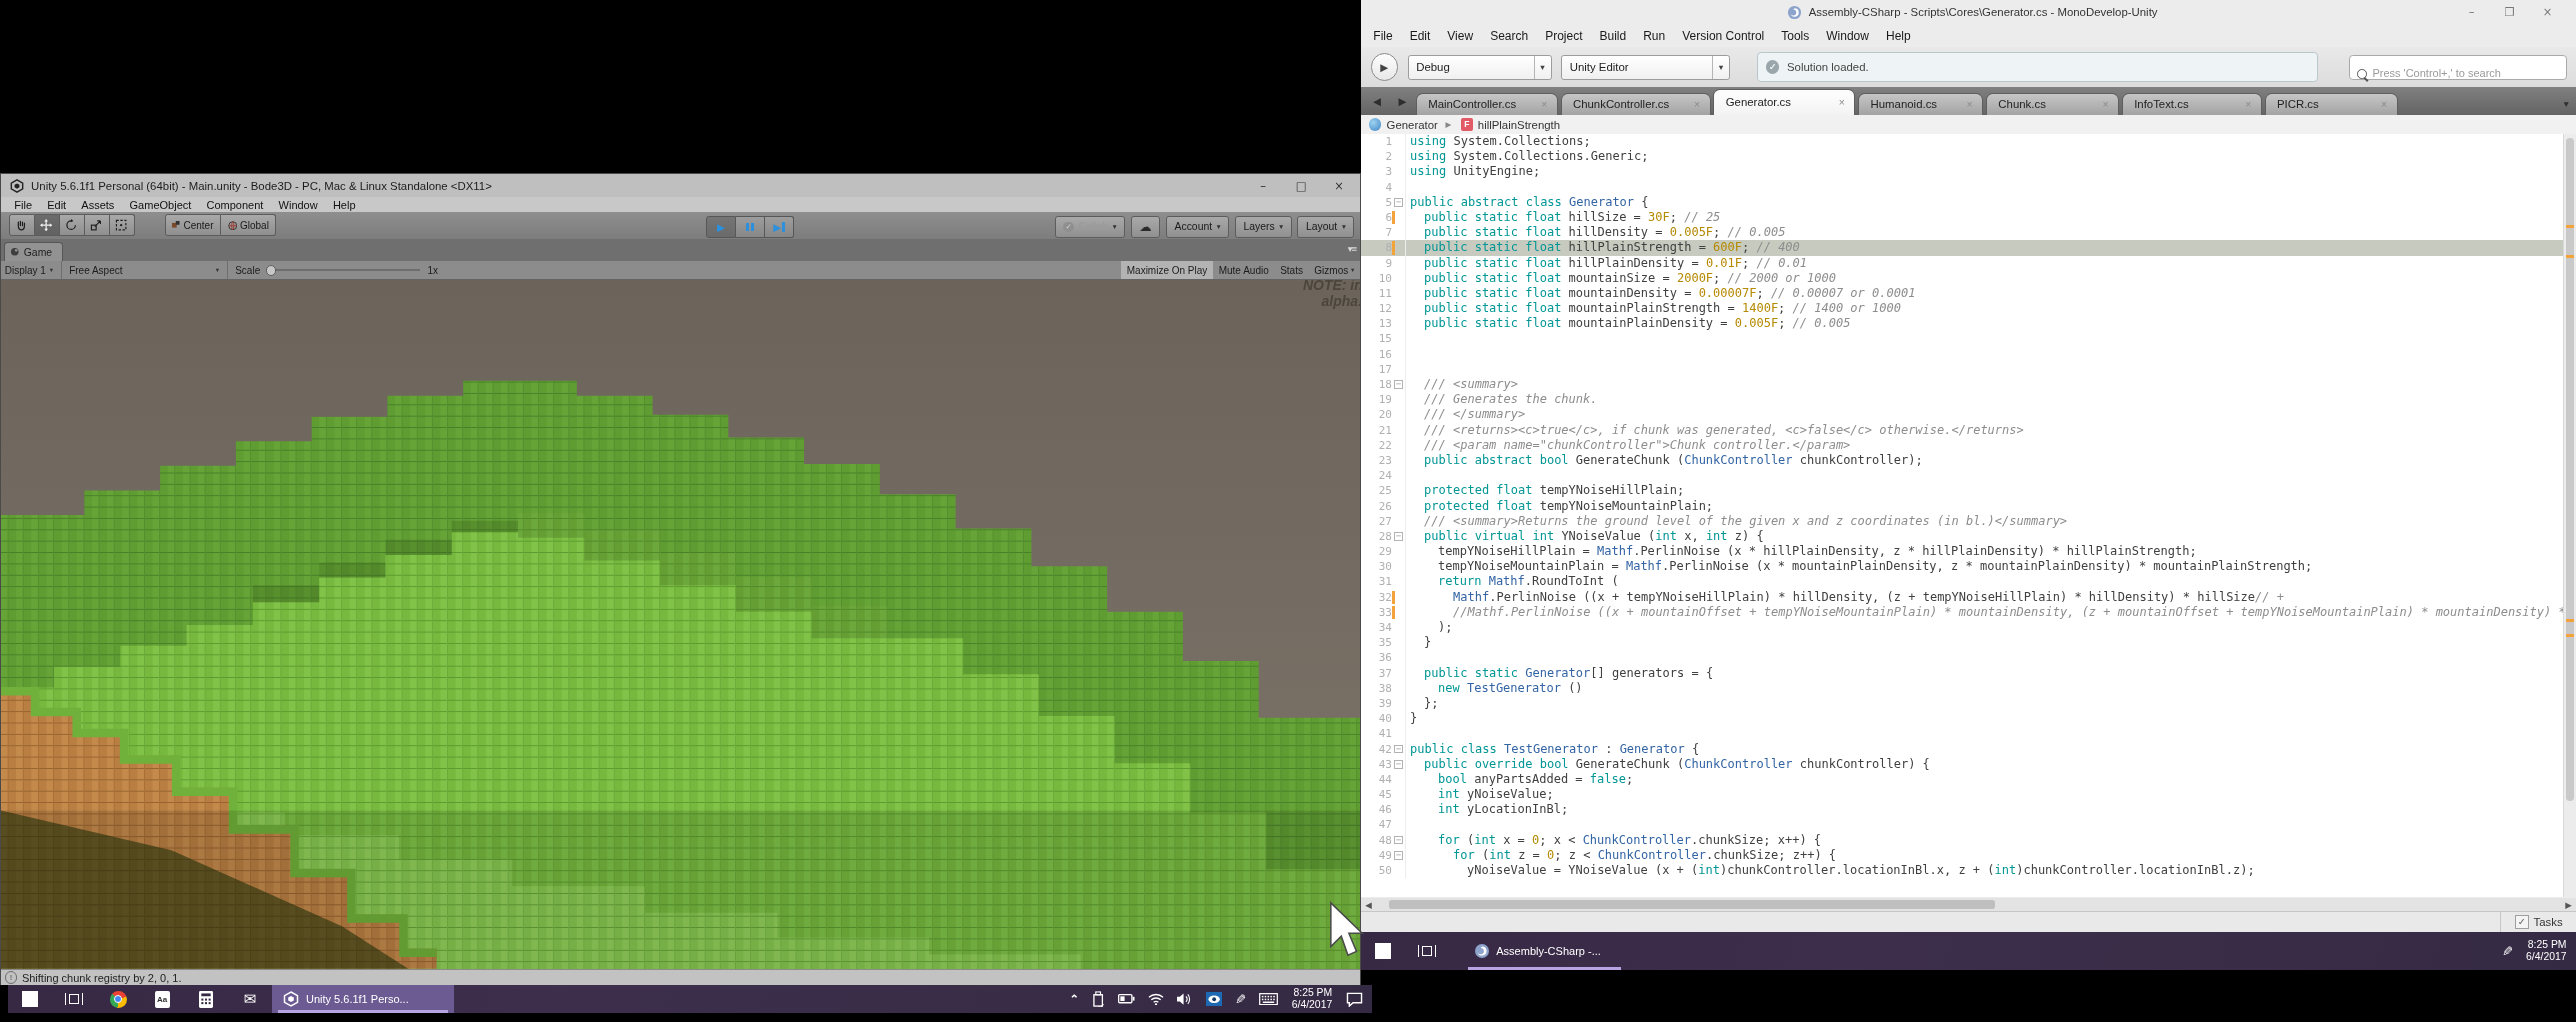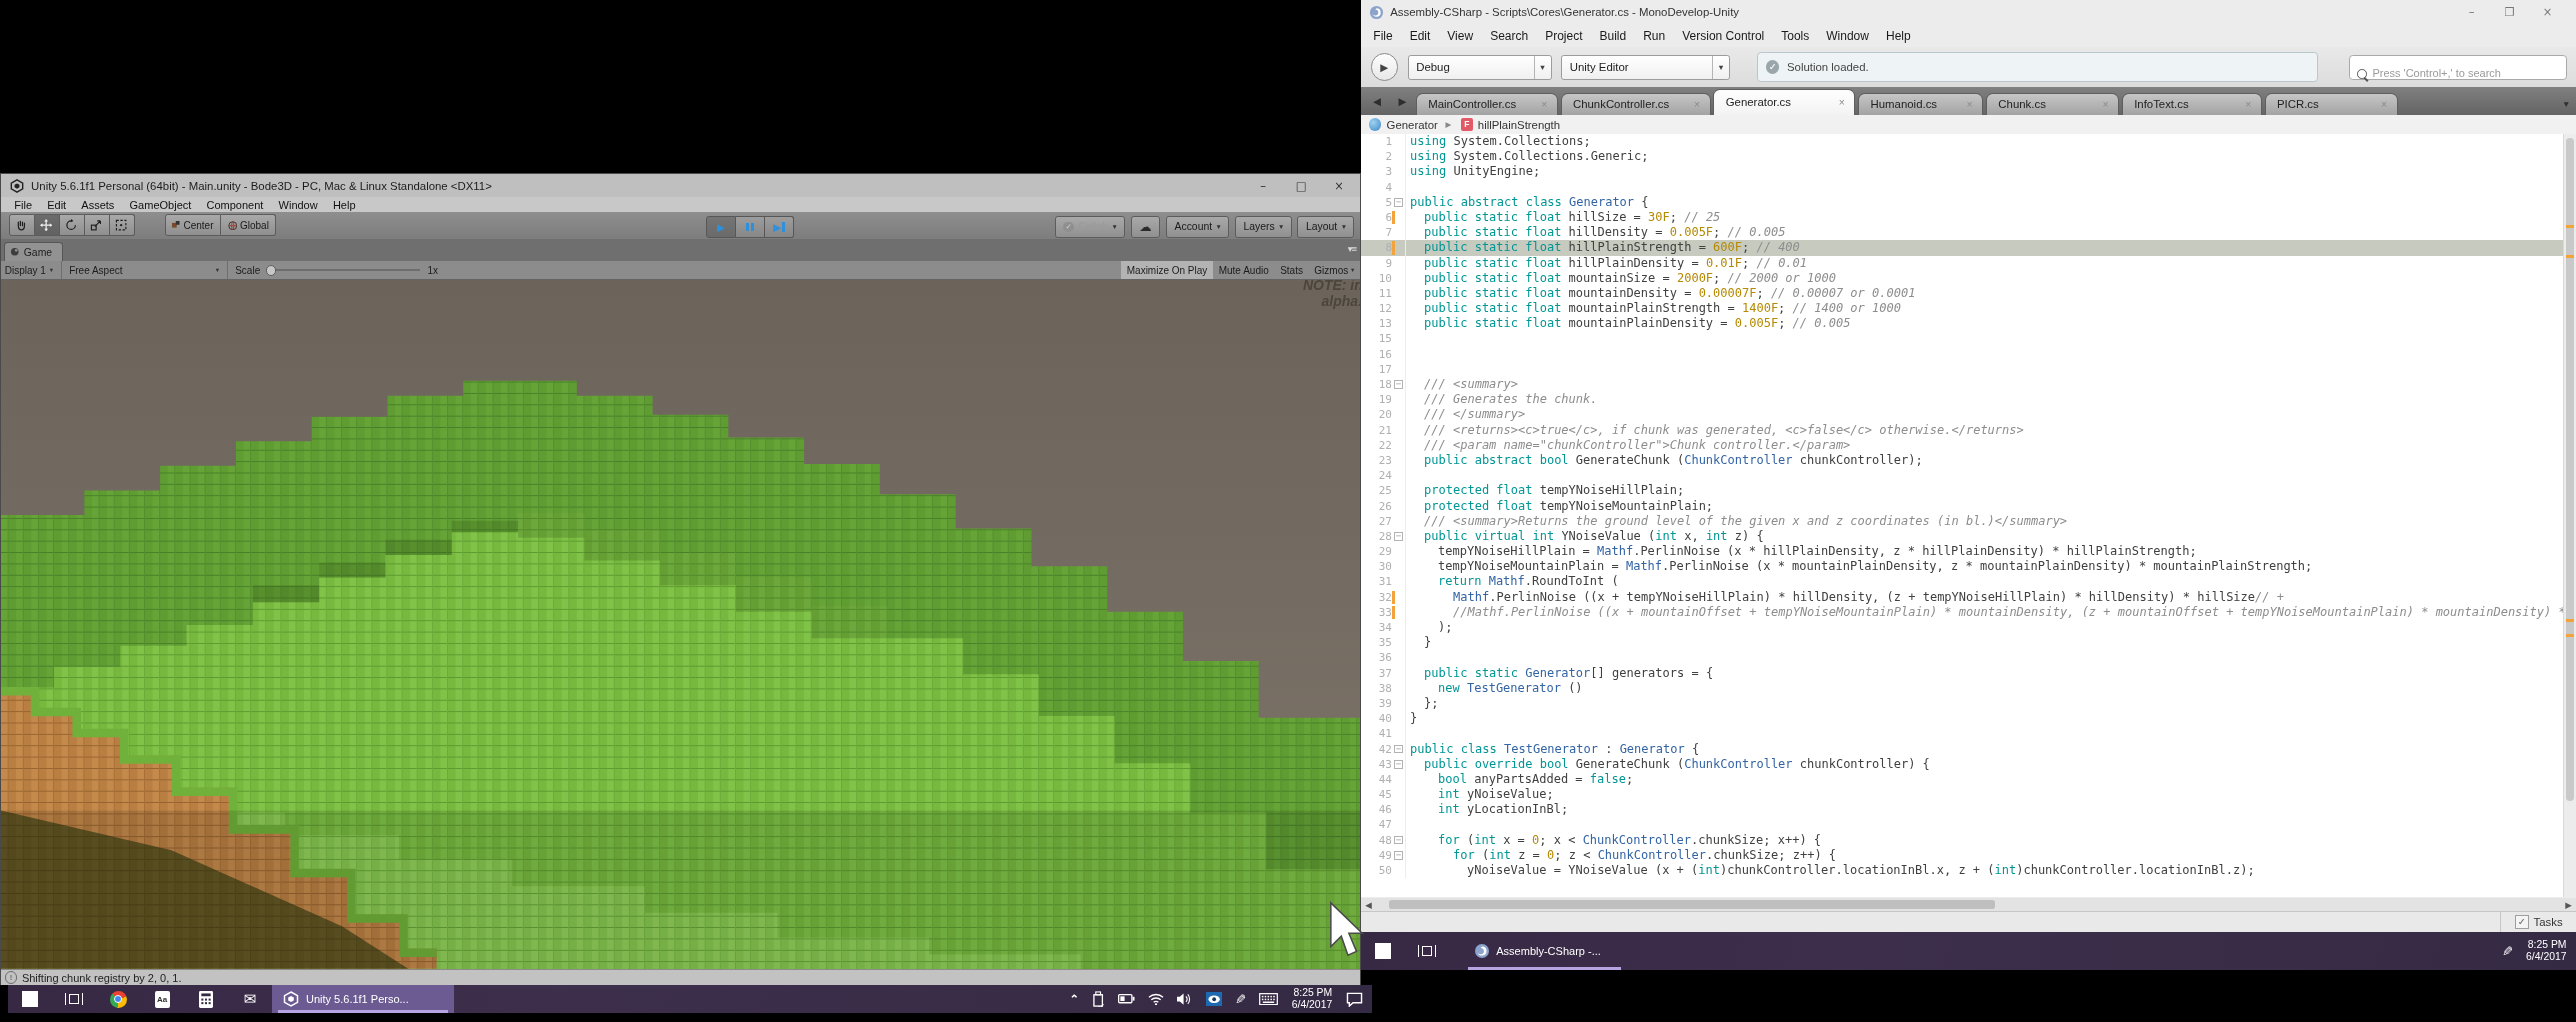--- a/index.html
+++ b/index.html
@@ -73,21 +73,21 @@
   .chrome{width:17px;height:17px;border-radius:50%;background:conic-gradient(from -50deg,#ea4335 0 33%,#fbbc05 0 66%,#34a853 0 100%);position:relative;}
   .chrome i{position:absolute;left:4.3px;top:4.3px;width:8.5px;height:8.5px;border-radius:50%;background:#4285f4;border:1.4px solid #fff;box-sizing:border-box;}
   .bookico{width:15px;height:17px;background:#fff;border-radius:1.9px;display:flex;align-items:center;justify-content:center;font-size:8px;font-weight:bold;color:#333;}
   .mailico{color:#fff;font-size:15px;}
   .eyeico{width:16px;height:14px;background:#1d6ab2;display:flex;align-items:center;justify-content:center;}
   .penico{color:#fff;font-size:13.3px;transform:scaleX(-1);}
   .chevico{color:#fff;font-size:11.4px;font-weight:bold;}
 
   
   .md{left:1361px;top:0;width:1215px;height:932px;background:#ececec;}
-  .md-title{left:0;top:0;width:100%;height:24.6px;background:#ececec;display:flex;align-items:center;font-size:11.4px;color:#333;}
+  .md-title{left:0;top:0;width:100%;height:24.6px;background:#ececec;display:flex;align-items:center;font-size:11.4px;color:#333;justify-content:center;}
   .md-menu{left:0;top:24.6px;width:100%;height:23px;display:flex;align-items:center;padding-left:3.8px;box-sizing:border-box;}
   .md-menu .menu-item{font-size:12px;color:#1a1a1a;padding:0 8.5px;}
   .md-toolbar{left:0;top:47px;width:100%;height:40px;background:linear-gradient(#e9e9e9,#dcdcdc);display:flex;align-items:center;box-sizing:border-box;padding:0 9.5px;}
   .runbtn{width:25.6px;height:25.6px;border-radius:50%;border:1.4px solid #8a8a8a;background:linear-gradient(#fdfdfd,#e8e8e8);
           display:flex;align-items:center;justify-content:center;color:#444;font-size:10.4px;margin-right:9.5px;}
   .mdsel{height:23px;background:linear-gradient(#fff,#f0f0f0);border:0.9px solid #9c9c9c;border-radius:2.8px;display:flex;align-items:center;
          font-size:11.4px;color:#222;margin-right:9.5px;}
   .mdsel .txt{padding:0 7.6px;}
   .mdsel .arr{width:16px;height:100%;border-left:0.9px solid #b5b5b5;display:flex;align-items:center;justify-content:center;font-size:7.6px;color:#444;}
   .mdstatus{flex:1;max-width:559px;height:28px;background:#eef4f6;border:0.9px solid #b9c6cc;border-radius:3.8px;display:flex;align-items:center;

